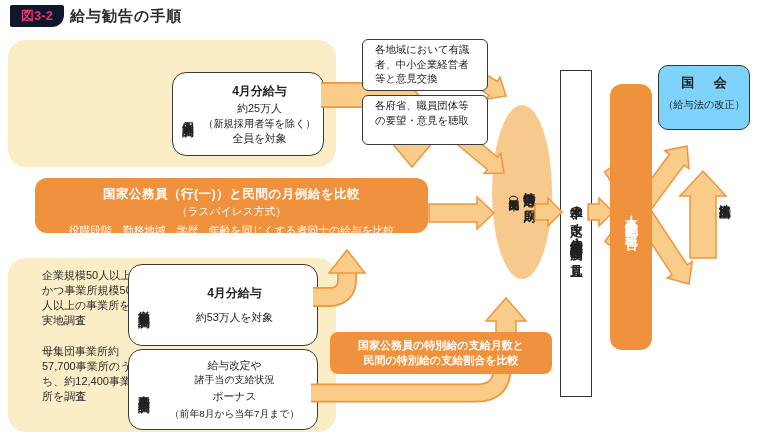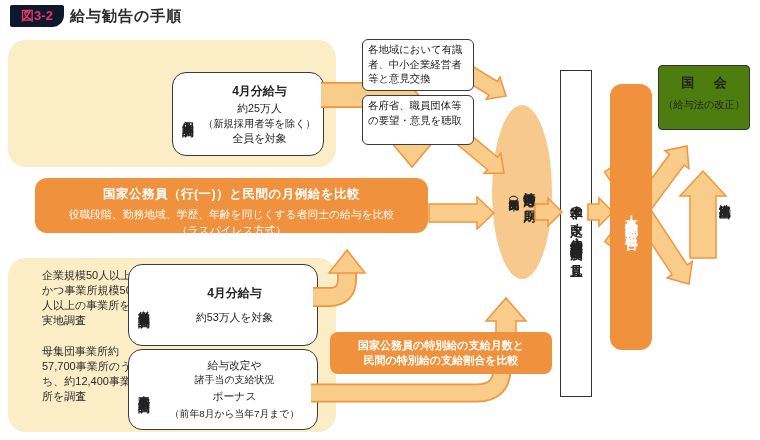--- a/index.html
+++ b/index.html
@@ -17,21 +17,21 @@
   .ypanel{background:#fbedc6;border-radius:18px;z-index:1;}
   .opanel{background:#f0913d;border-radius:12px;color:#fff;text-align:center;z-index:1;}
   .wbox{background:#fff;border:1.4px solid #3a3a3a;border-radius:14px;display:flex;align-items:stretch;z-index:1;}
   .wbox .vlabel{writing-mode:vertical-rl;font-weight:bold;font-size:11.5px;
     display:flex;align-items:center;justify-content:center;padding:0 1px 0 7px;letter-spacing:1px;}
   .wbox .content{flex:1;display:flex;flex-direction:column;justify-content:center;align-items:center;text-align:center;}
   .vtext{writing-mode:vertical-rl;letter-spacing:1px;}
   .vlabel-big{writing-mode:vertical-rl;font-weight:bold;font-size:13px;letter-spacing:1.5px;line-height:17px;color:#1a1a1a;}
   .para{font-size:11px;line-height:15px;color:#2a2a2a;z-index:1;}
   .notebox{background:#fff;border:1.2px solid #3a3a3a;border-radius:6px;font-size:10.4px;
-    line-height:14.5px;padding:3px 5px;z-index:10;color:#1a1a1a;}
+    line-height:14.5px;padding:3px 12px;z-index:10;color:#1a1a1a;}
   .flexc{display:flex;align-items:center;justify-content:center;}
   .wide{letter-spacing:1.5em;margin-right:-1.5em;}
   svg.arrows{position:absolute;left:0;top:0;z-index:5;pointer-events:none;}
   .toplayer{z-index:10;}
   .b{font-weight:bold;}
 </style>
 </head>
 <body>
 
 <div id="canvas">
@@ -49,22 +49,22 @@
       <div style="font-size:10.2px;margin-top:1px;">（新規採用者等を除く）</div>
       <div style="font-size:10.8px;margin-top:1px;">全員を対象</div>
     </div>
   </div>
 
   <div class="abs notebox" style="left:362px;top:39px;width:100px;height:44px;">各地域において有識者、中小企業経営者等と意見交換</div>
   <div class="abs notebox" style="left:362px;top:95px;width:100px;height:42px;">各府省、職員団体等の要望・意見を聴取</div>
 
   <div class="abs opanel" style="left:35px;top:178px;width:393px;height:55px;">
     <div class="b" style="font-size:12.5px;margin-top:8px;letter-spacing:0.5px;">国家公務員（行(一)）と民間の月例給を比較</div>
+    <div style="font-size:10.8px;margin-top:2px;">（ラスパイレス方式）</div>
     <div style="font-size:10.8px;margin-top:5px;">役職段階、勤務地域、学歴、年齢を同じくする者同士の給与を比較</div>
-    <div style="font-size:10.8px;margin-top:2px;">（ラスパイレス方式）</div>
   </div>
 
   <div class="abs ypanel" style="left:8px;top:258px;width:328px;height:174px;"></div>
   <div class="abs vlabel-big" style="left:16px;top:294px;height:106px;">民間給与の調査</div>
   <div class="abs para" style="left:42px;top:268px;width:92px;">企業規模50人以上かつ事業所規模50人以上の事業所を実地調査</div>
   <div class="abs para" style="left:42px;top:344px;width:92px;">母集団事業所約57,700事業所のうち、約12,400事業所を調査</div>
 
   <div class="abs wbox" style="left:128px;top:264px;width:188px;height:80px;">
     <div class="vlabel">従業員別調査</div>
     <div class="content">
@@ -96,21 +96,21 @@
 
   <div class="abs flexc toplayer" style="left:610px;top:84px;width:42px;height:266px;background:#f0913d;border-radius:12px;">
     <span class="vtext" style="color:#fff;font-weight:bold;font-size:13px;letter-spacing:3px;">人事院勧告・報告</span>
   </div>
 
   <div class="abs opanel toplayer" style="left:330px;top:332px;width:222px;height:42px;border-radius:8px;display:flex;flex-direction:column;justify-content:center;">
     <div class="b" style="font-size:11px;line-height:15px;">国家公務員の特別給の支給月数と</div>
     <div class="b" style="font-size:11px;line-height:15px;">民間の特別給の支給割合を比較</div>
   </div>
 
-  <div class="abs" style="left:658px;top:65px;width:90px;height:63px;background:#4d7c0f;border:1.5px solid #333;border-radius:4px;z-index:1;">
+  <div class="abs" style="left:658px;top:65px;width:90px;height:63px;background:#7dd3fc;border:1.5px solid #333;border-radius:10px;z-index:1;">
     <div class="flexc" style="margin-top:8px;">
         <span class="wide b" style="font-size:13px;">国会</span>
       </div>
     <div class="flexc" style="margin-top:6px;font-size:10.2px;">（給与法の改正）</div>
   </div>
 
 
   <div class="abs vtext" style="left:716px;top:194px;height:62px;font-weight:bold;font-size:12px;z-index:1;">法案提出</div>
 
   <svg class="arrows" width="760" height="440" viewBox="0 0 760 440">

